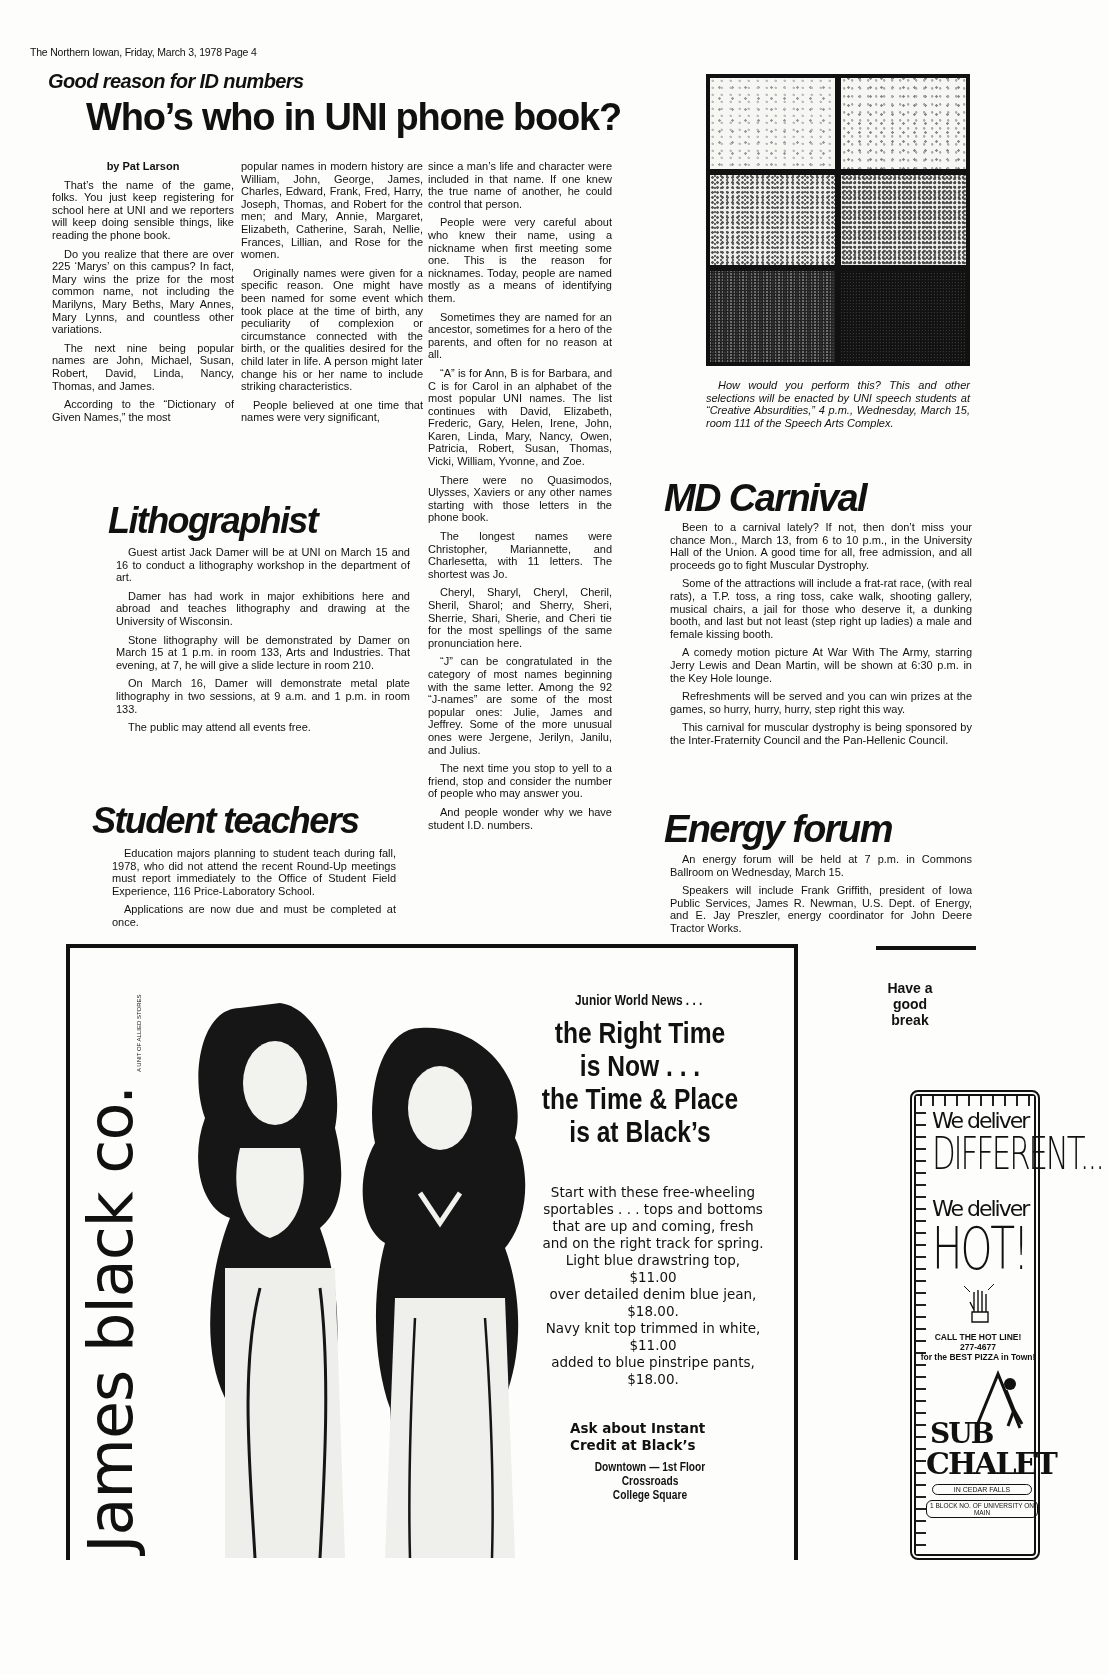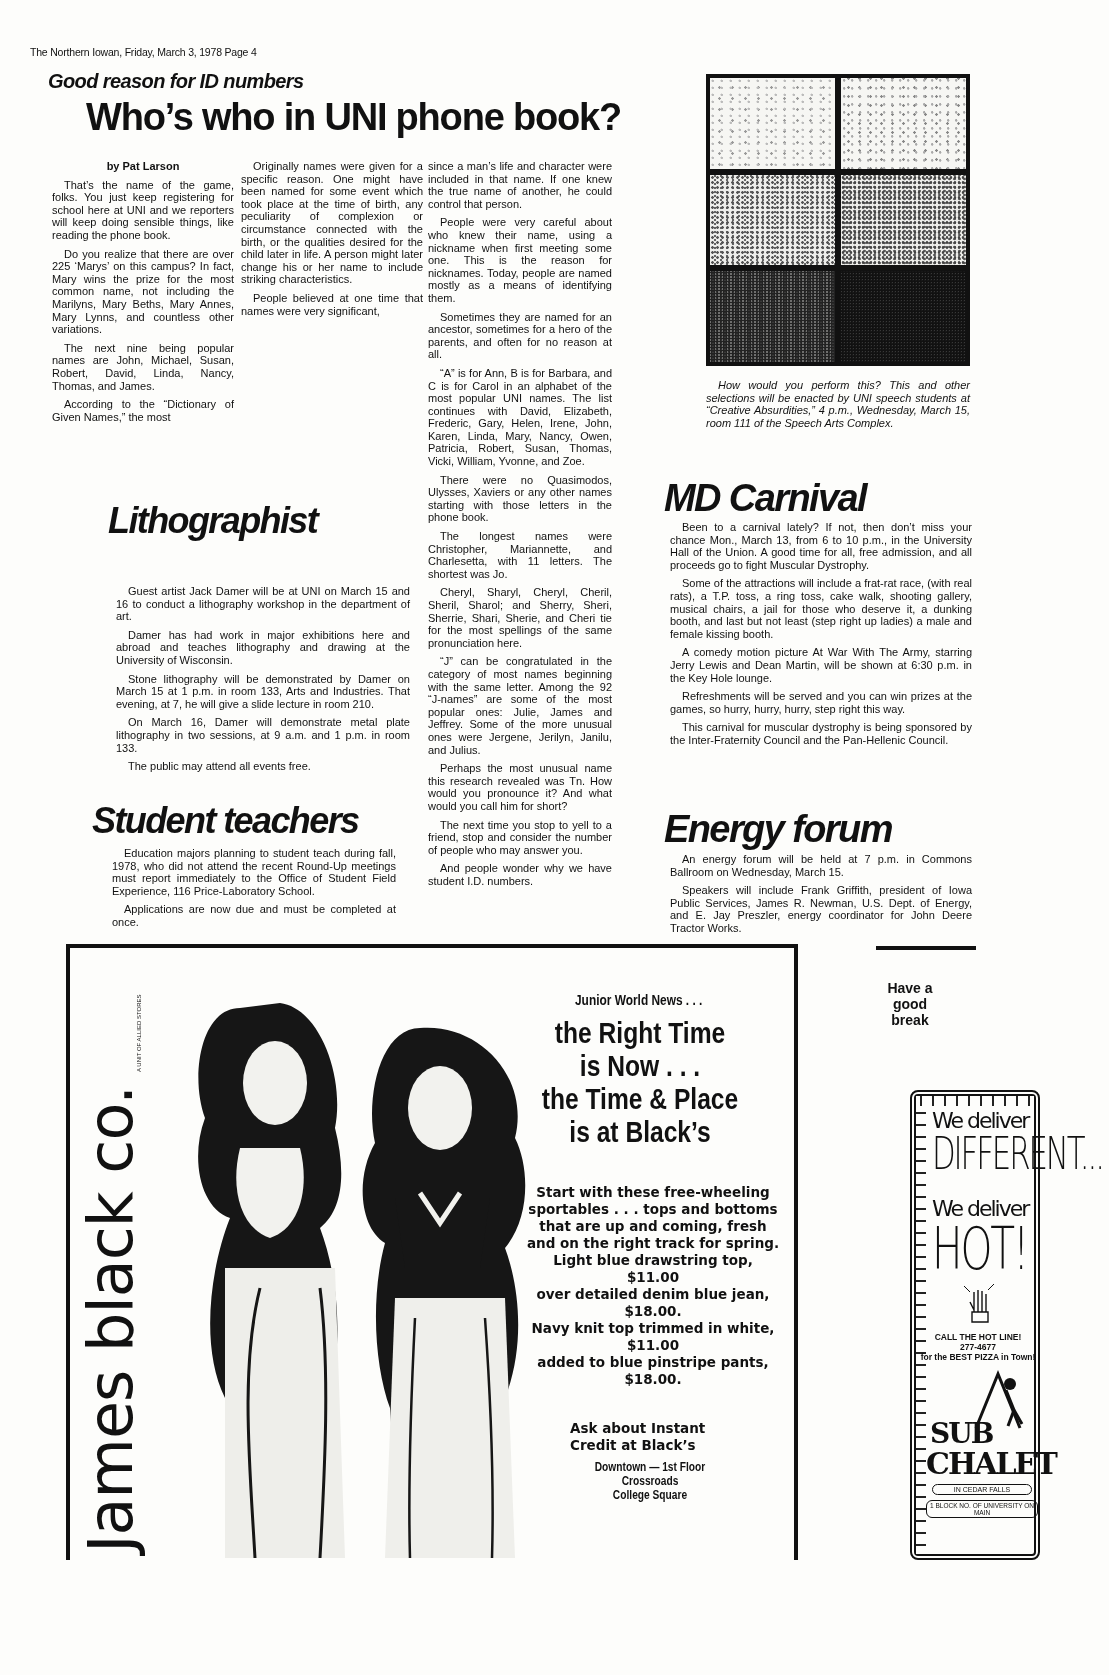--- a/index.html
+++ b/index.html
@@ -16,21 +16,21 @@
   .caption { font-style:italic; font-size:11px; line-height:12.6px; text-align:justify; }
   .caption p { text-indent:12px; }
   .artbox { border:4px solid #111; background:#111; display:grid; grid-template-columns:1fr 1fr; gap:6px; padding:0; }
   .tile { background:#f5f5f2; position:relative; overflow:hidden; }
   .rule { background:#111; }
   .ad-box { border:4px solid #111; }
   .ad-logo { writing-mode:vertical-rl; transform:rotate(180deg); font-size:62px; letter-spacing:-1px; font-family:"DejaVu Sans", sans-serif; font-weight:normal; }
   .ad-sub { writing-mode:vertical-rl; transform:rotate(180deg); font-size:6px; }
   .ad-kicker { font-size:14px; font-weight:bold; font-family:"Liberation Sans Narrow","Liberation Sans", sans-serif; transform:scaleX(0.85); }
   .ad-head { font-size:30px; font-weight:bold; line-height:33px; text-align:center; font-family:"Liberation Sans", sans-serif; transform:scaleX(0.82); transform-origin:center; }
-  .ad-copy { font-size:13.5px; font-weight:bold; line-height:17px; text-align:center; font-family:"DejaVu Sans", sans-serif; }
+  .ad-copy { font-size:13.5px; font-weight:normal; line-height:17px; text-align:center; font-family:"DejaVu Sans", sans-serif; }
   .ad-credit { font-size:13.5px; font-weight:bold; line-height:17px; text-align:left; font-family:"DejaVu Sans", sans-serif; }
   .ad-loc { font-size:12px; font-weight:bold; line-height:14px; text-align:center; font-family:"Liberation Sans", sans-serif; transform:scaleX(0.85); }
   .pizza-frame { border:6px double #111; border-radius:8px;margin-left:46px; }
   .deliver-1 { font-family:"DejaVu Sans", sans-serif; font-size:22px; letter-spacing:-2px; font-weight:normal; }
   .deliver-big { font-family:"DejaVu Sans", sans-serif; font-size:44px; letter-spacing:-3px; font-weight:200; line-height:44px; transform:scaleX(0.7); transform-origin:left; }
   .hotline { text-align:center; font-size:8.5px; font-weight:bold; line-height:10px; }
   .chalet { font-family:"DejaVu Serif", serif; font-size:28px; font-weight:bold; letter-spacing:-2px; line-height:32px; }
   .chalet-sub { border:1.5px solid #111; font-size:7px; text-align:center; padding:1px 2px; border-radius:6px; }
 </style>
 </head>
@@ -41,51 +41,51 @@
 <div class="abs headline">Who’s who in UNI phone book?</div>
 
 <div class="abs col" style="left:52px; top:160px; width:182px;">
   <p class="byline">by Pat Larson</p>
   <p>That’s the name of the game, folks. You just keep registering for school here at UNI and we reporters will keep doing sensible things, like reading the phone book.</p>
   <p>Do you realize that there are over 225 ‘Marys’ on this campus? In fact, Mary wins the prize for the most common name, not including the Marilyns, Mary Beths, Mary Annes, Mary Lynns, and countless other variations.</p>
   <p>The next nine being popular names are John, Michael, Susan, Robert, David, Linda, Nancy, Thomas, and James.</p>
   <p>According to the “Dictionary of Given Names,” the most</p>
 </div>
 <div class="abs col" style="left:241px; top:160px; width:182px;">
+  <p style="text-indent:0">popular names in modern history are William, John, George, James, Charles, Edward, Frank, Fred, Harry, Joseph, Thomas, and Robert for the men; and Mary, Annie, Margaret, Elizabeth, Catherine, Sarah, Nellie, Frances, Lillian, and Rose for the women.</p>
   <p>Originally names were given for a specific reason. One might have been named for some event which took place at the time of birth, any peculiarity of complexion or circumstance connected with the birth, or the qualities desired for the child later in life. A person might later change his or her name to include striking characteristics.</p>
   <p>People believed at one time that names were very significant,</p>
 </div>
 <div class="abs col" style="left:428px; top:160px; width:184px;">
   <p style="text-indent:0">since a man’s life and character were included in that name. If one knew the true name of another, he could control that person.</p>
   <p>People were very careful about who knew their name, using a nickname when first meeting some one. This is the reason for nicknames. Today, people are named mostly as a means of identifying them.</p>
   <p>Sometimes they are named for an ancestor, sometimes for a hero of the parents, and often for no reason at all.</p>
   <p>“A” is for Ann, B is for Barbara, and C is for Carol in an alphabet of the most popular UNI names. The list continues with David, Elizabeth, Frederic, Gary, Helen, Irene, John, Karen, Linda, Mary, Nancy, Owen, Patricia, Robert, Susan, Thomas, Vicki, William, Yvonne, and Zoe.</p>
   <p>There were no Quasimodos, Ulysses, Xaviers or any other names starting with those letters in the phone book.</p>
   <p>The longest names were Christopher, Mariannette, and Charlesetta, with 11 letters. The shortest was Jo.</p>
   <p>Cheryl, Sharyl, Cheryl, Cheril, Sheril, Sharol; and Sherry, Sheri, Sherrie, Shari, Sherie, and Cheri tie for the most spellings of the same pronunciation here.</p>
   <p>“J” can be congratulated in the category of most names beginning with the same letter. Among the 92 “J-names” are some of the most popular ones: Julie, James and Jeffrey. Some of the more unusual ones were Jergene, Jerilyn, Janilu, and Julius.</p>
-  <p>Perhaps the most unusual name this research revealed was Tn. How would you pronounce it? And what would you call him for short?</p>
   <p>The next time you stop to yell to a friend, stop and consider the number of people who may answer you.</p>
   <p>And people wonder why we have student I.D. numbers.</p>
 </div>
 
 <div class="abs artbox" style="left:706px; top:74px; width:264px; height:292px; grid-template-rows:1fr 1fr 1fr;">
   <div class="tile" style="background:radial-gradient(circle at 30% 40%, #bbb 0 1px, transparent 1.5px) 0 0/9px 7px, radial-gradient(circle, #999 0 1px, transparent 1.5px) 3px 4px/13px 11px, #f6f6f3;"></div>
   <div class="tile" style="background:radial-gradient(circle at 40% 30%, #aaa 0 1px, transparent 1.5px) 0 0/8px 8px, radial-gradient(circle, #888 0 1px, transparent 1.5px) 2px 5px/11px 9px, #f6f6f3;"></div>
   <div class="tile" style="background:radial-gradient(circle, #555 0 1px, transparent 1.6px) 0 0/5px 5px, radial-gradient(circle, #666 0 1px, transparent 1.6px) 2px 3px/6px 4px, #efefec;"></div>
   <div class="tile" style="background:radial-gradient(circle, #444 0 1px, transparent 1.6px) 0 0/4px 5px, radial-gradient(circle, #555 0 1px, transparent 1.6px) 1px 2px/5px 4px, #ecece9;"></div>
   <div class="tile" style="background:radial-gradient(circle, #222 0 1.2px, transparent 1.7px) 0 0/3px 3px, radial-gradient(circle, #333 0 1px, transparent 1.5px) 1px 1px/4px 3px, #d8d8d4;"></div>
   <div class="tile" style="background:radial-gradient(circle, #111 0 1.3px, transparent 1.6px) 0 0/3px 3px, radial-gradient(circle, #222 0 1.2px, transparent 1.6px) 1px 2px/3px 3px, #c8c8c4;"></div>
 </div>
 <div class="abs caption" style="left:706px; top:379px; width:264px;">
   <p>How would you perform this? This and other selections will be enacted by UNI speech students at “Creative Absurdities,” 4 p.m., Wednesday, March 15, room 111 of the Speech Arts Complex.</p>
 </div>
 
 <div class="abs sect-head" style="left:108px; top:500px;">Lithographist</div>
-<div class="abs col" style="left:116px; top:546px; width:294px;margin-top:39px;">
+<div class="abs col" style="left:116px; top:546px; width:294px;">
   <p>Guest artist Jack Damer will be at UNI on March 15 and 16 to conduct a lithography workshop in the department of art.</p>
   <p>Damer has had work in major exhibitions here and abroad and teaches lithography and drawing at the University of Wisconsin.</p>
   <p>Stone lithography will be demonstrated by Damer on March 15 at 1 p.m. in room 133, Arts and Industries. That evening, at 7, he will give a slide lecture in room 210.</p>
   <p>On March 16, Damer will demonstrate metal plate lithography in two sessions, at 9 a.m. and 1 p.m. in room 133.</p>
   <p>The public may attend all events free.</p>
 </div>
 
 <div class="abs sect-head" style="left:92px; top:800px;">Student teachers</div>
 <div class="abs col" style="left:112px; top:847px; width:284px;">
   <p>Education majors planning to student teach during fall, 1978, who did not attend the recent Round-Up meetings must report immediately to the Office of Student Field Experience, 116 Price-Laboratory School.</p>

